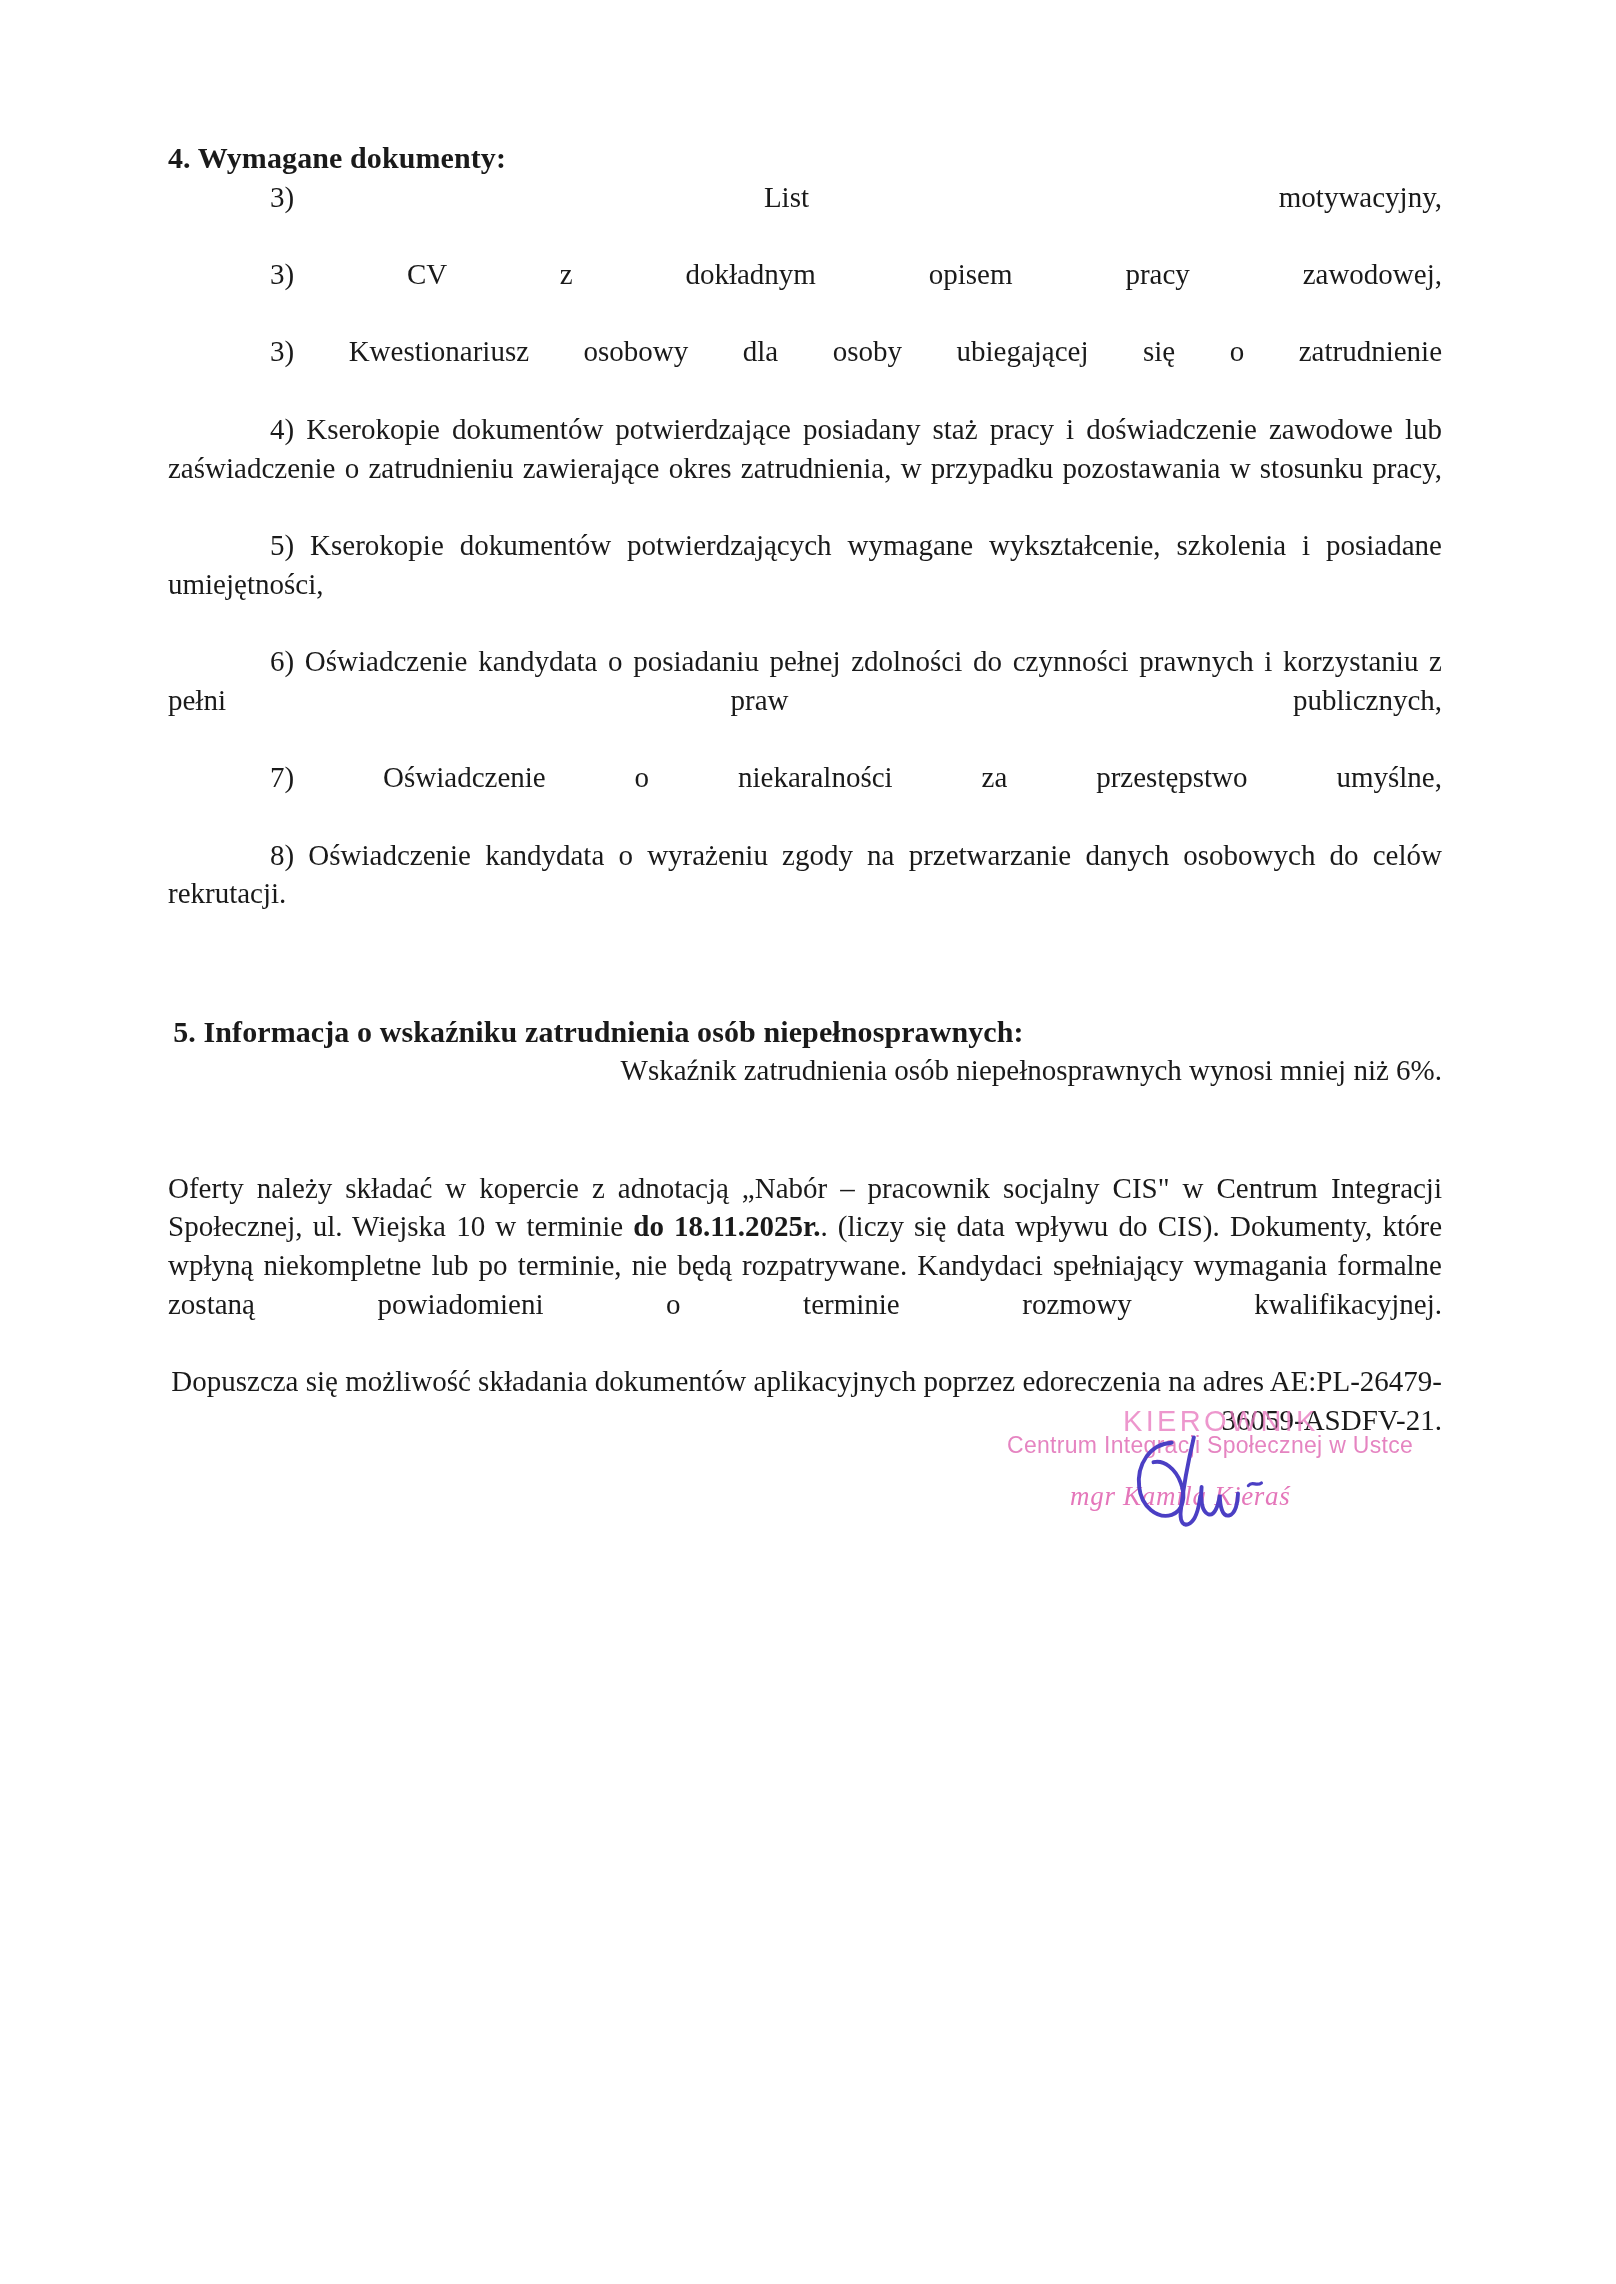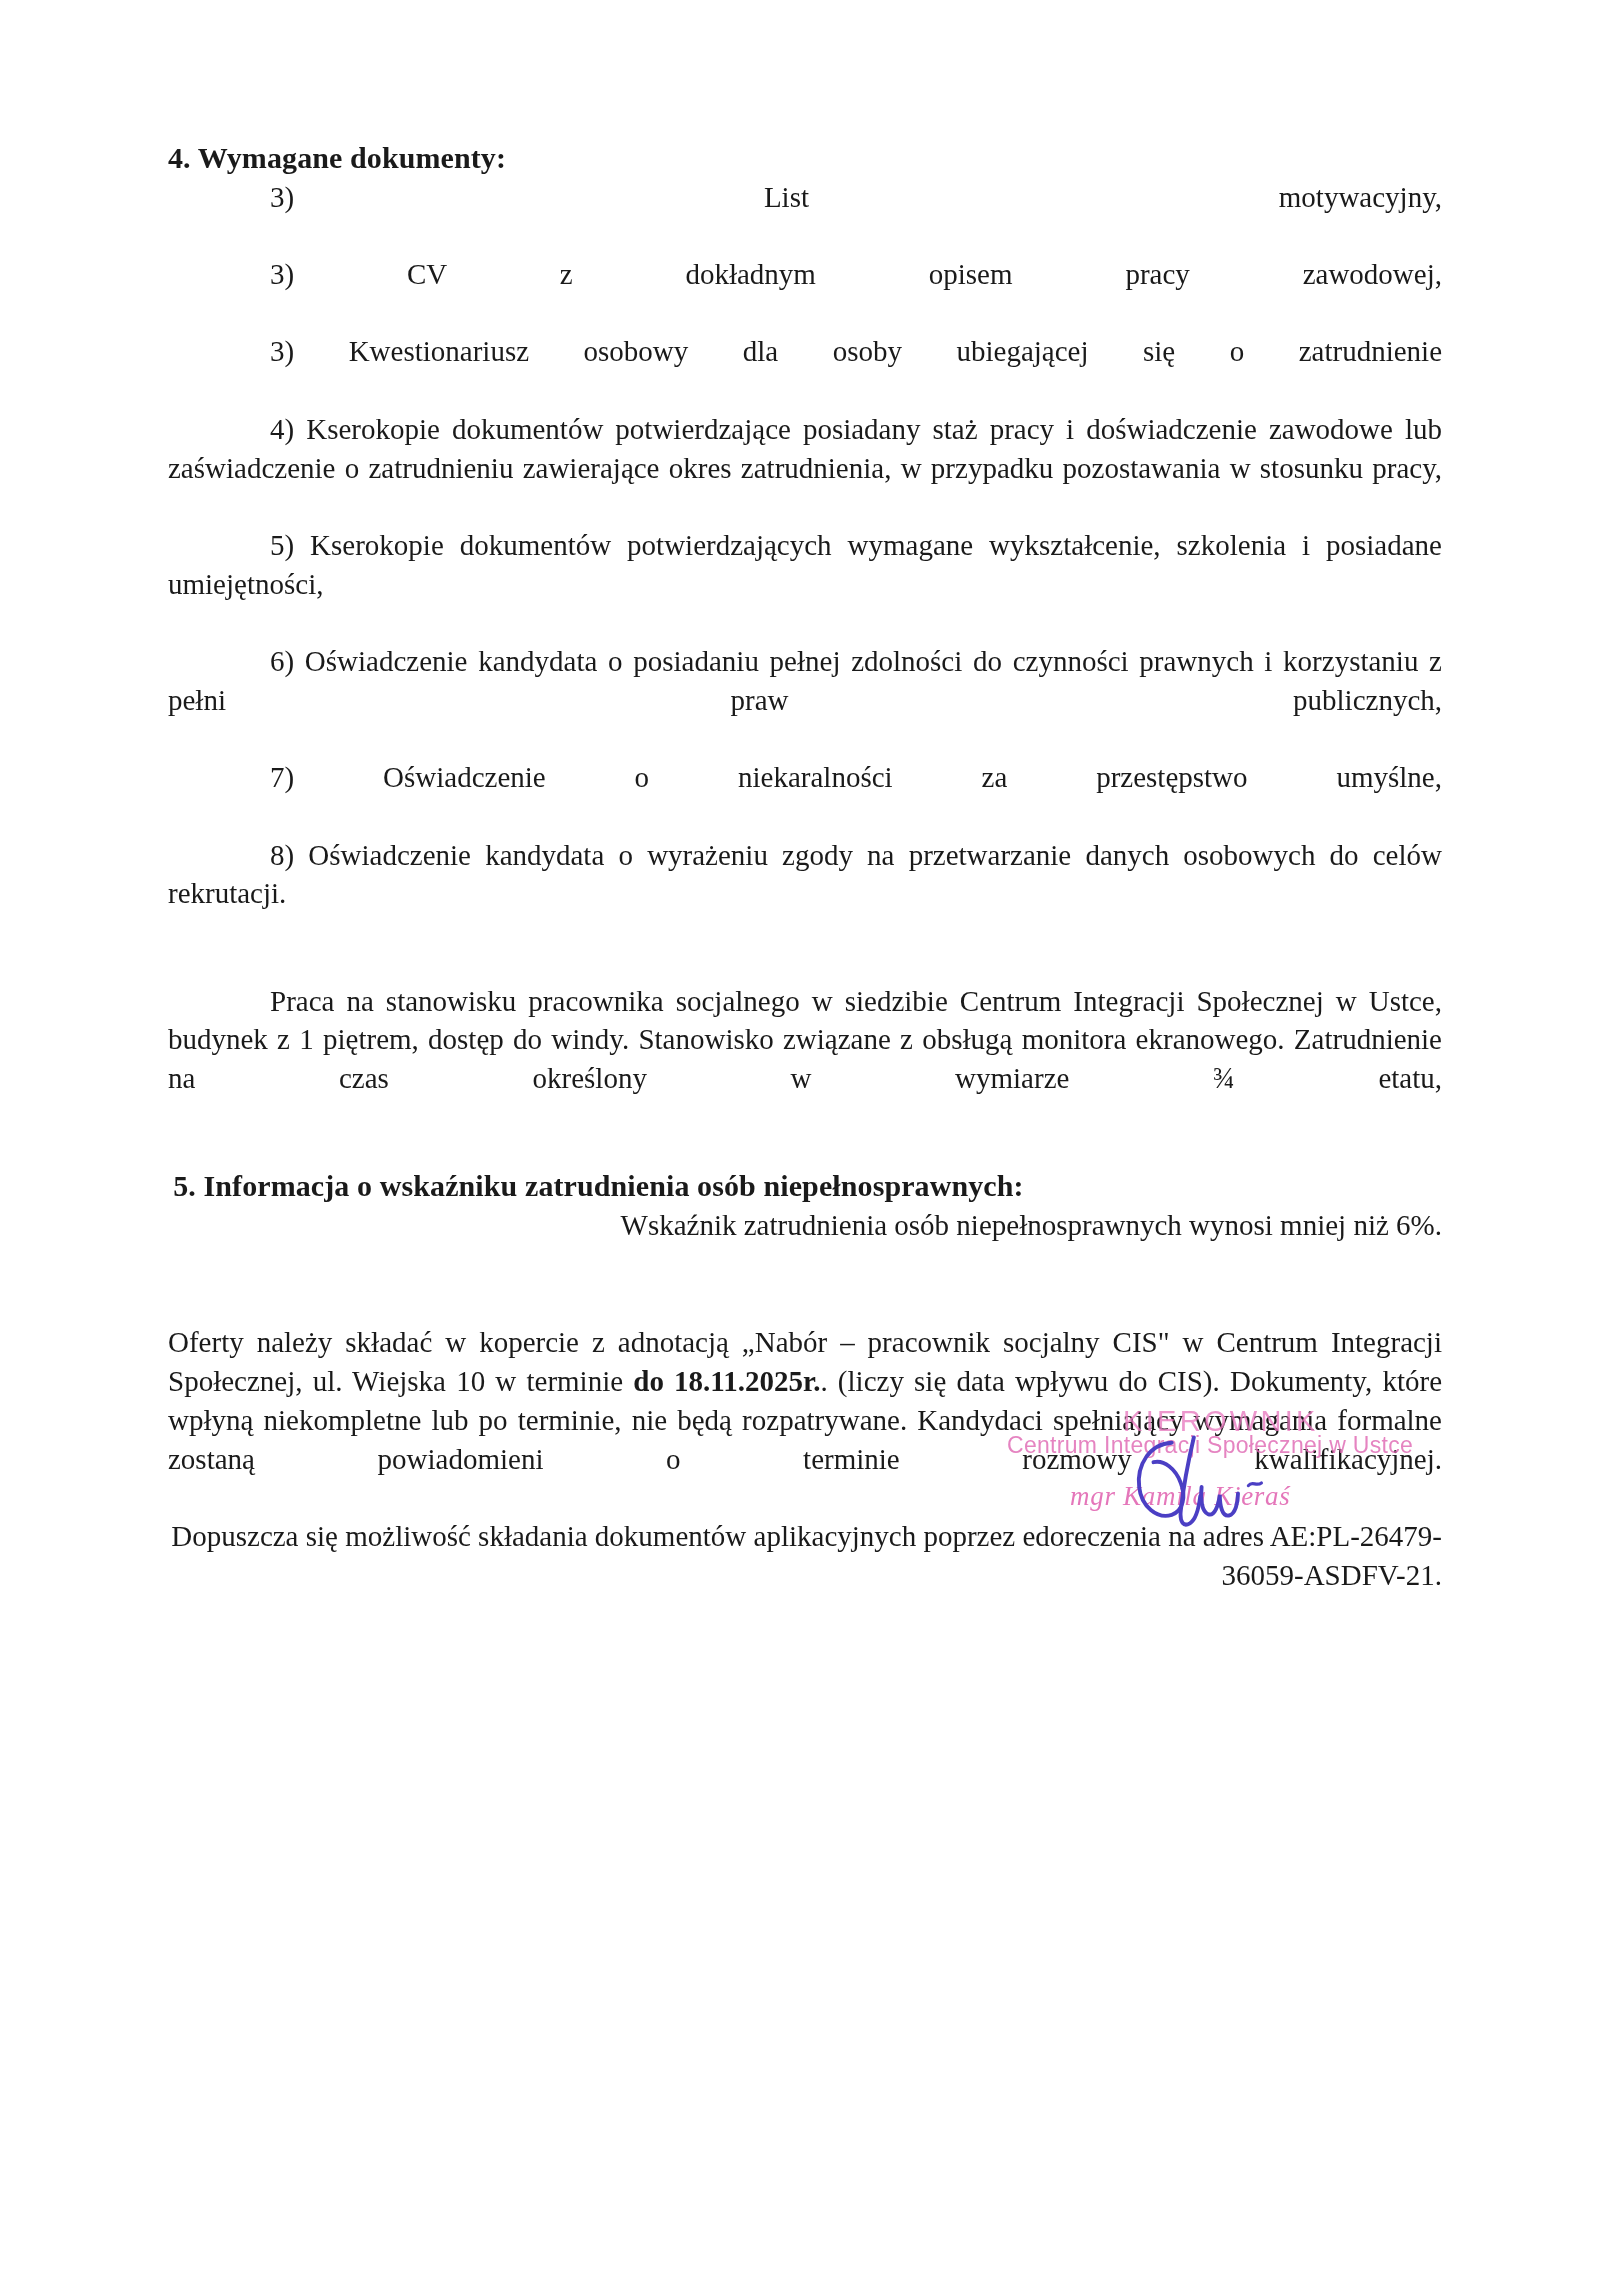--- a/index.html
+++ b/index.html
@@ -146,21 +146,20 @@
       <li class="li-indent">3) Kwestionariusz osobowy dla osoby ubiegającej się o zatrudnienie</li>
       <li class="li-indent">4) Kserokopie dokumentów potwierdzające posiadany staż pracy i doświadczenie zawodowe lub zaświadczenie o zatrudnieniu zawierające okres zatrudnienia, w przypadku pozostawania w stosunku pracy,</li>
       <li class="li-indent">5) Kserokopie dokumentów potwierdzających wymagane wykształcenie, szkolenia i  posiadane umiejętności,</li>
       <li class="li-indent">6) Oświadczenie kandydata o posiadaniu pełnej zdolności do czynności prawnych i korzystaniu z pełni praw publicznych,</li>
       <li class="li-indent">7) Oświadczenie o niekaralności za przestępstwo umyślne,</li>
       <li class="li-indent">8) Oświadczenie kandydata o wyrażeniu zgody na przetwarzanie danych osobowych do celów rekrutacji.</li>
     </ul>
 
     <div class="gap-md"></div>
 
-    <p class="para indent-para">Praca na stanowisku pracownika socjalnego w siedzibie Centrum Integracji Społecznej w Ustce, budynek z 1 piętrem, dostęp do windy. Stanowisko związane z obsługą monitora ekranowego. Zatrudnienie na czas określony w wymiarze ¾ etatu,</p>
 
     <div class="gap-md"></div>
 
     <div class="section-heading heading-indent-1">5. Informacja o wskaźniku zatrudnienia osób niepełnosprawnych:</div>
     <p class="para nojust indent-para">Wskaźnik zatrudnienia osób niepełnosprawnych wynosi mniej niż 6%.</p>
 
     <div class="gap-lg"></div>
 
     <p class="para"><span>Oferty należy składać w kopercie z adnotacją „Nabór – pracownik socjalny CIS" w Centrum Integracji Społecznej, ul. Wiejska 10 w terminie </span><span class="bold">do 18.11.2025r.</span><span>. (liczy się data wpływu do CIS). Dokumenty, które wpłyną niekompletne lub po terminie, nie będą rozpatrywane. Kandydaci spełniający wymagania formalne zostaną powiadomieni o terminie rozmowy kwalifikacyjnej.</span></p>
 

